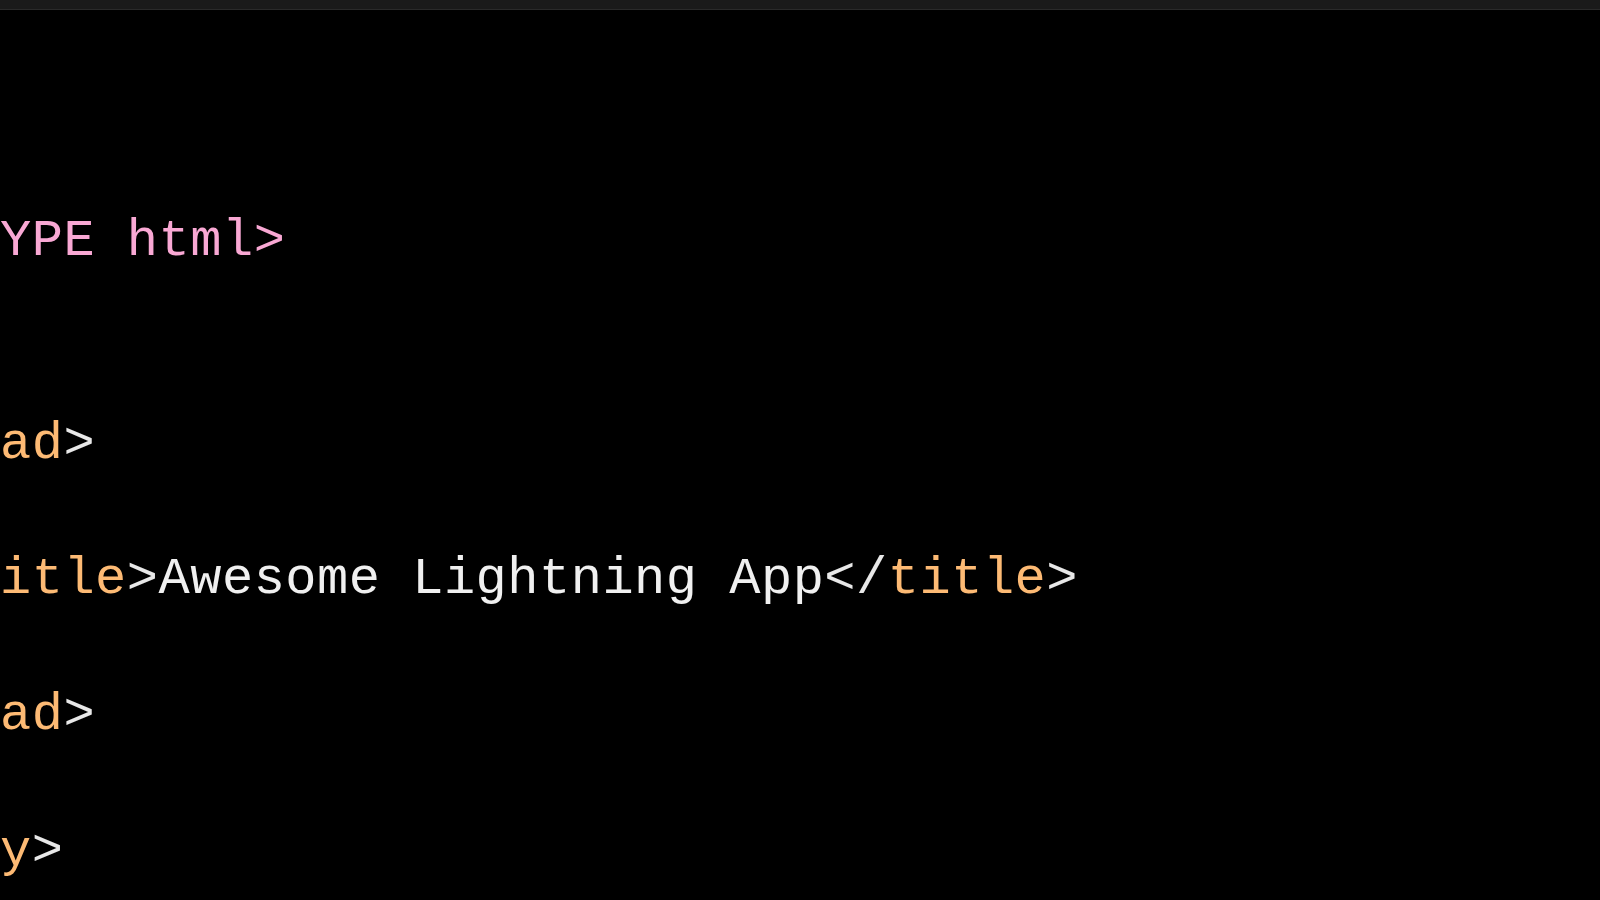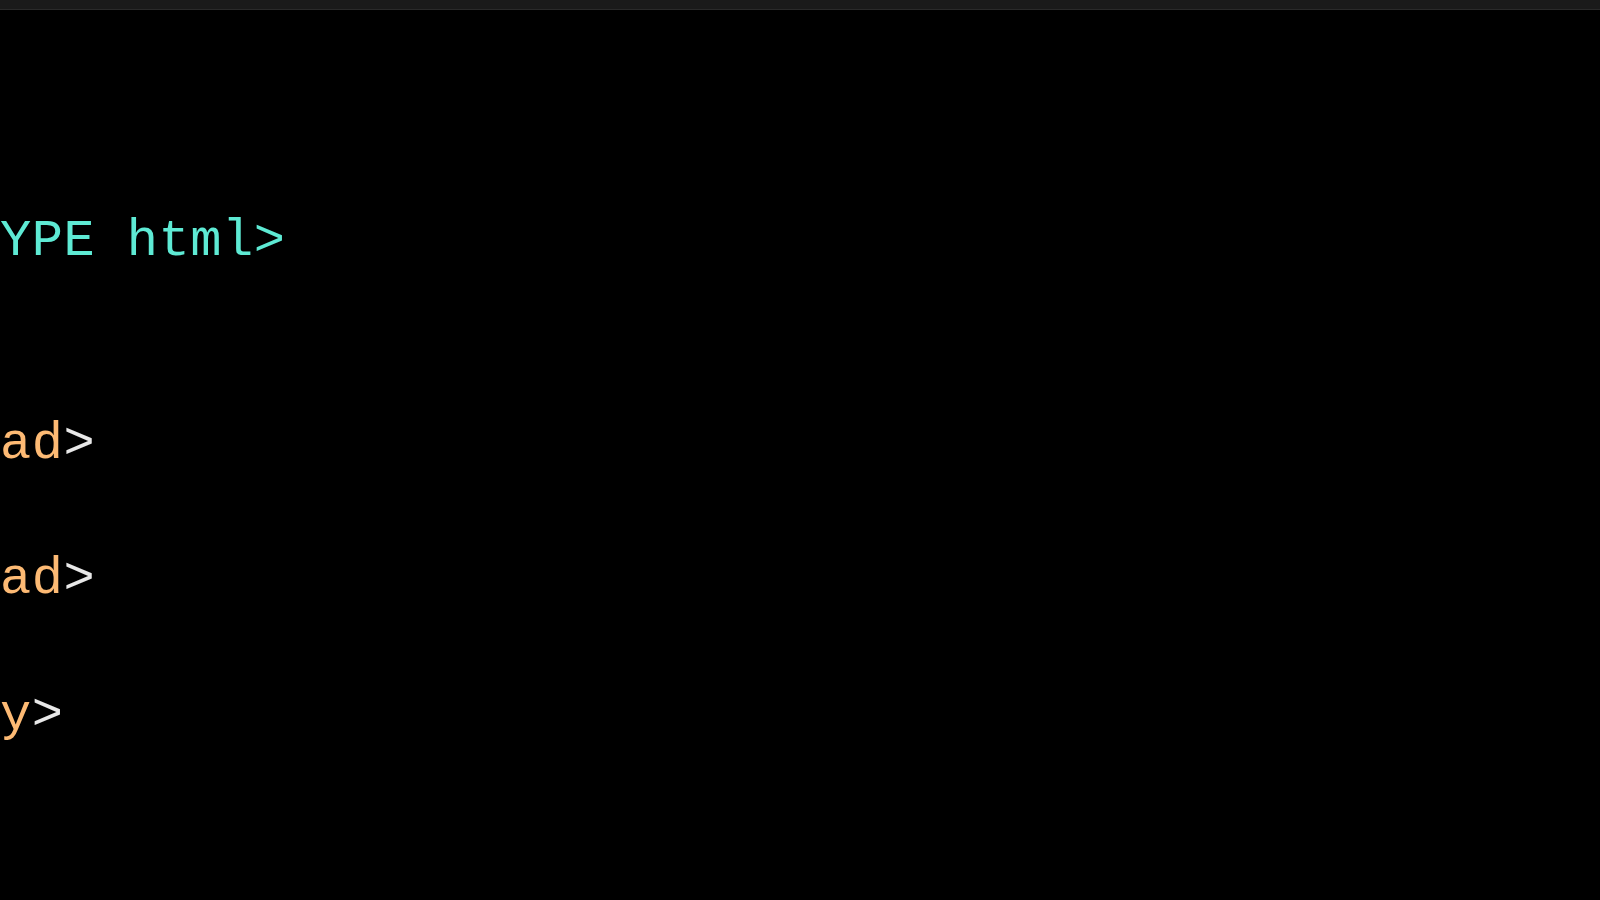--- a/index.html
+++ b/index.html
@@ -27,21 +27,21 @@
       padding-top: 130px;
       padding-left: 0;
       white-space: pre;
       line-height: 1.3;
     }
     .line {
       display: block;
       height: 68px;
     }
     .dim {
-      color: #5eead4;
+      color: #f9a8d4;
     }
     .tag {
       color: #fdba74;
     }
     .text {
       color: #f0f0f0;
     }
     .bracket {
       color: #e8e8e8;
     }
@@ -51,19 +51,20 @@
   </style>
 </head>
 <body>
 
 <div class="top-bar"></div>
 
 <div class="editor">
 <span class="line"><span class="dim">YPE html&gt;</span></span>
 <span class="blank"></span>
 <span class="line"><span class="tag">ad</span><span class="bracket">&gt;</span></span>
+<span class="line"><span class="tag">itle</span><span class="bracket">&gt;</span><span class="text">Awesome Lightning App</span><span class="bracket">&lt;/</span><span class="tag">title</span><span class="bracket">&gt;</span></span>
 <span class="line"><span class="tag">ad</span><span class="bracket">&gt;</span></span>
 <span class="line"><span class="tag">y</span><span class="bracket">&gt;</span></span>
 
 
 
 
 </div>
 
 </body></html>

